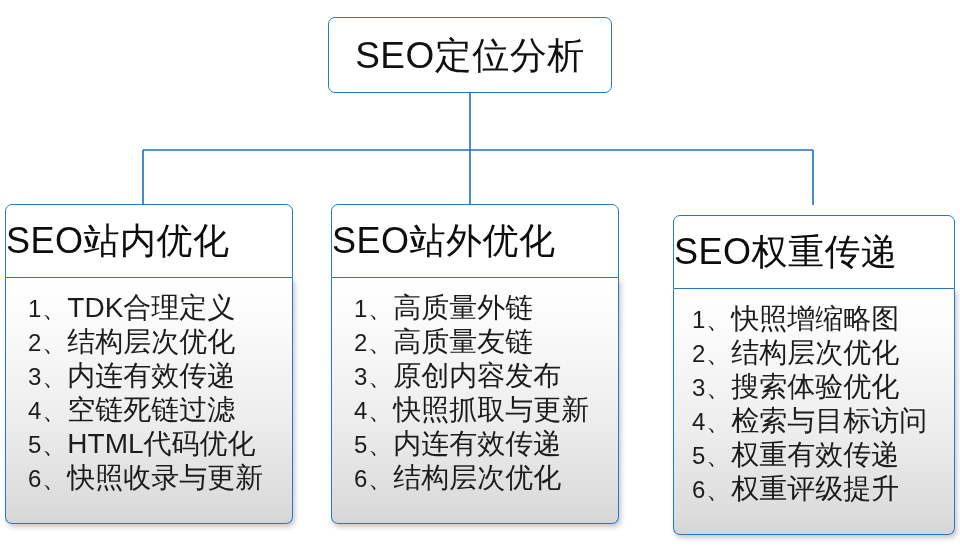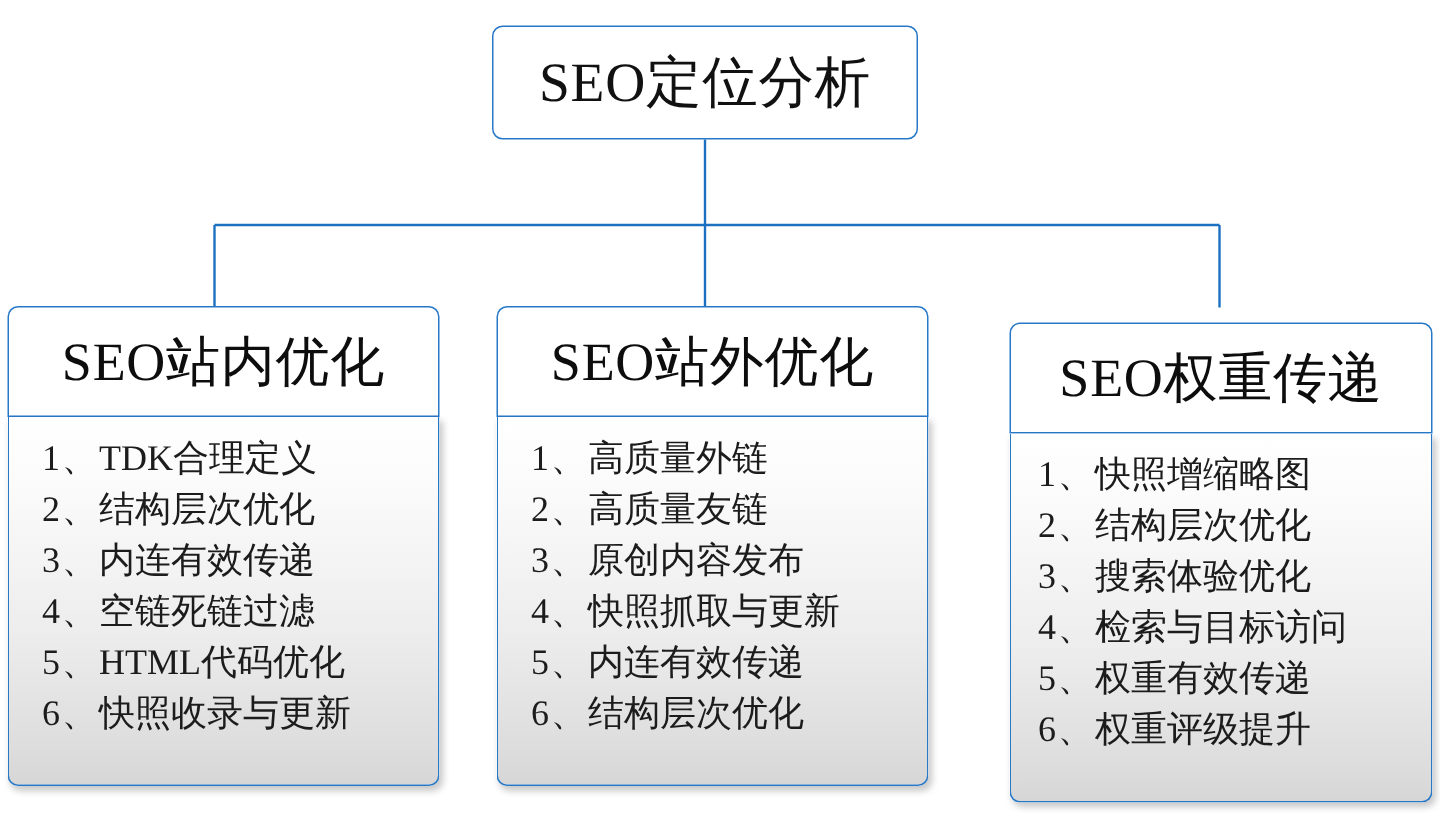--- a/index.html
+++ b/index.html
@@ -12,21 +12,20 @@
     background: #ffffff;
     font-family: "Liberation Sans", "DejaVu Sans", sans-serif;
     overflow: hidden;
     position: relative;
   }
 
   #diagram-root {
     position: relative;
     width: 960px;
     height: 422px;
-    font-family: Liberation Serif, serif;
   }
 
   
   #connector-layer {
     position: absolute;
     left: 0;
     top: 0;
     width: 960px;
     height: 550px;
     pointer-events: none;
@@ -73,21 +72,20 @@
   .column.col-2 { left: 673px; width: 282px; margin-top: 11px; }
 
   .column-header {
     box-sizing: border-box;
     height: 74px;
     background: #ffffff;
     border: 1.5px solid #2878c8;
     border-radius: 7px 7px 0 0;
     display: flex;
     align-items: center;
-    justify-content: center;
   }
   .column-header .header-label {
     font-size: 36px;
     color: #0d0d0d;
     line-height: 1;
     white-space: nowrap;
     letter-spacing: 0.5px;
   }
 
   .column-body {
@@ -118,21 +116,21 @@
     color: #1c1c1c;
     line-height: 1;
   }
   .item-sep {
     font-size: 24px;
     color: #1c1c1c;
     line-height: 1;
     margin: 0 1px 0 1px;
   }
   .item-text {
-    font-size: 24px;
+    font-size: 28px;
     color: #1c1c1c;
     line-height: 1;
   }
   .column.col-2 .item-list { padding-left: 18px; }
 </style>
 </head>
 <body>
 
 <div id="diagram-root">
 

